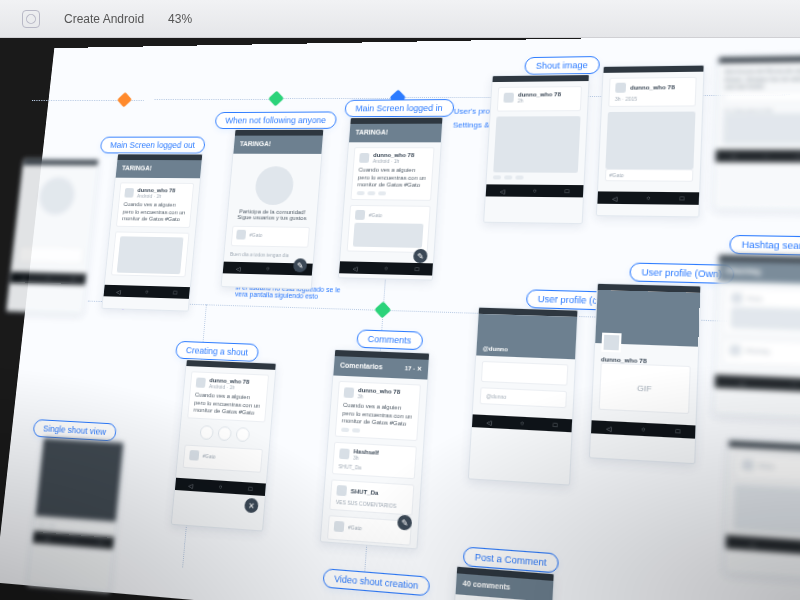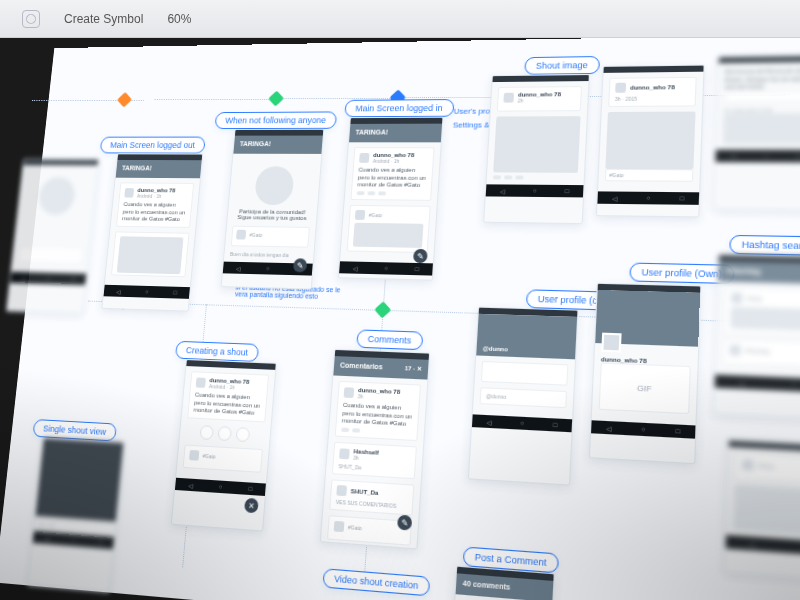--- a/index.html
+++ b/index.html
@@ -137,22 +137,22 @@
     z-index: 40;
   }
 </style>
 </head>
 <body>
 
 <div class="macbar">
   <div class="sym">
       <div class="sym-inner"></div>
     </div>
-  <span>Create Symbol</span>
-  <span>60%</span>
+  <span>Create Android</span>
+  <span>43%</span>
 </div>
 
 <div class="stage">
 
   <div class="conn" style="top:58px; left:-20px; width:780px;"></div>
   <div class="conn" style="top:272px; left:70px; width:640px;"></div>
   <div class="vconn" style="top:58px; left:384px; height:470px;"></div>
   <div class="vconn" style="top:272px; left:200px; height:260px;"></div>
 
   <div class="dot orange" style="top:52px; left:82px;"></div>

